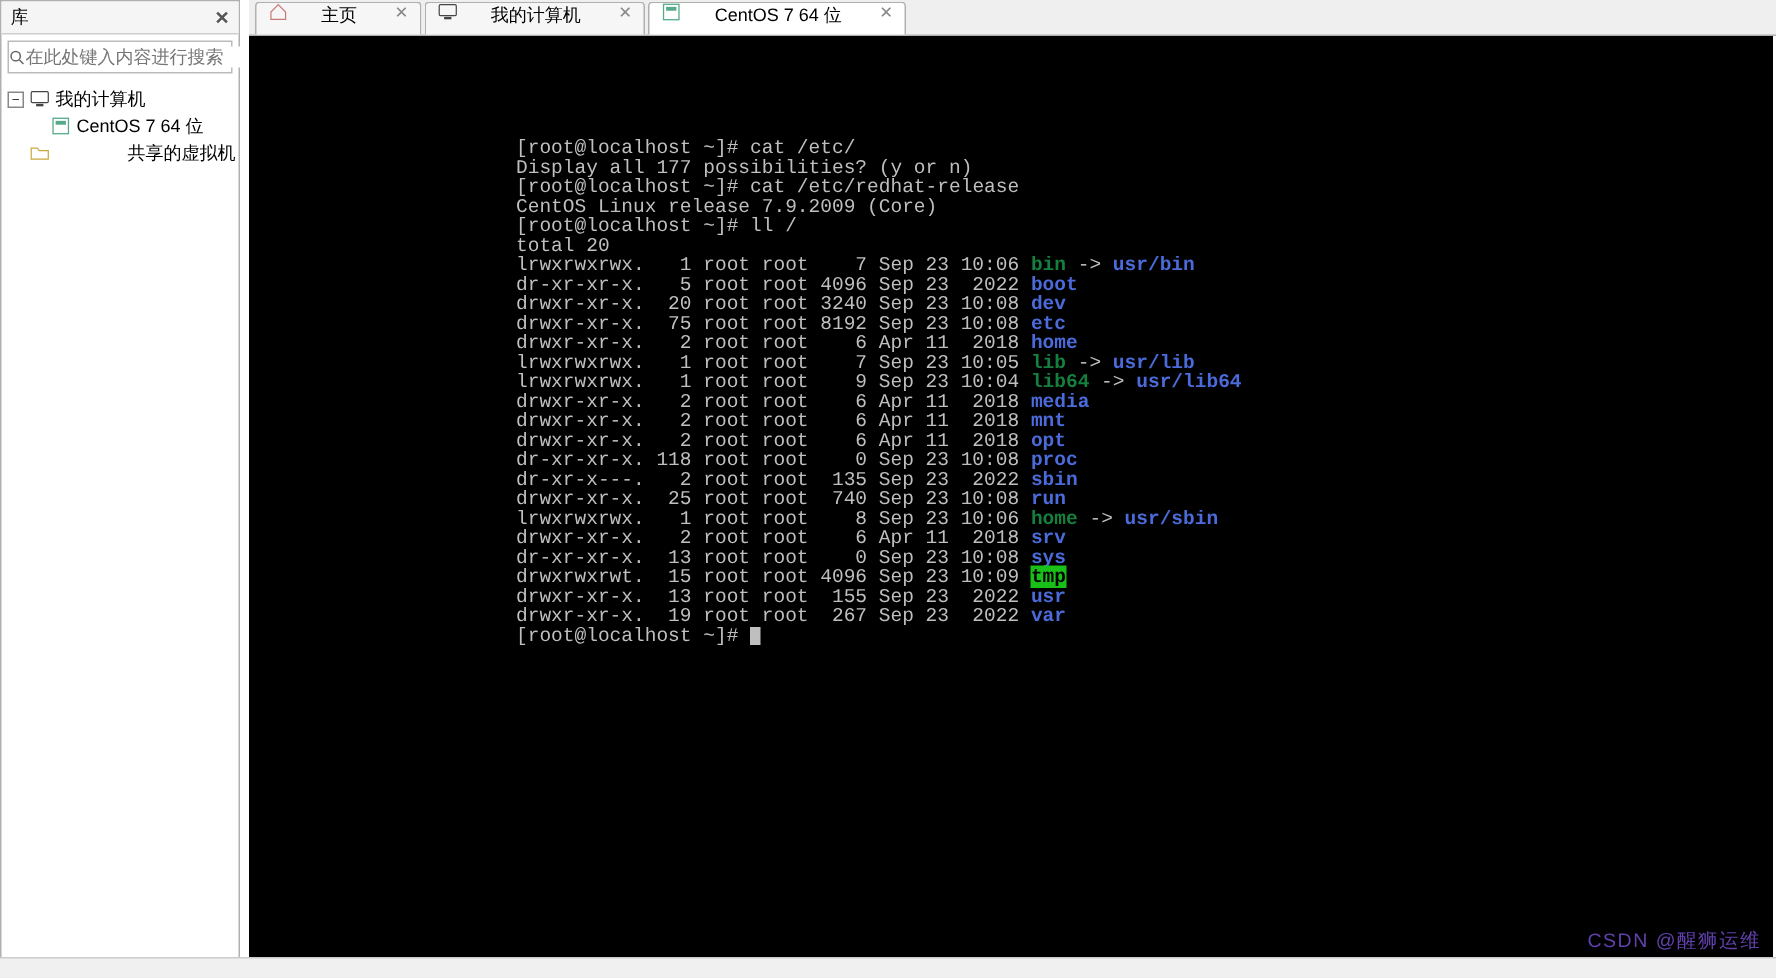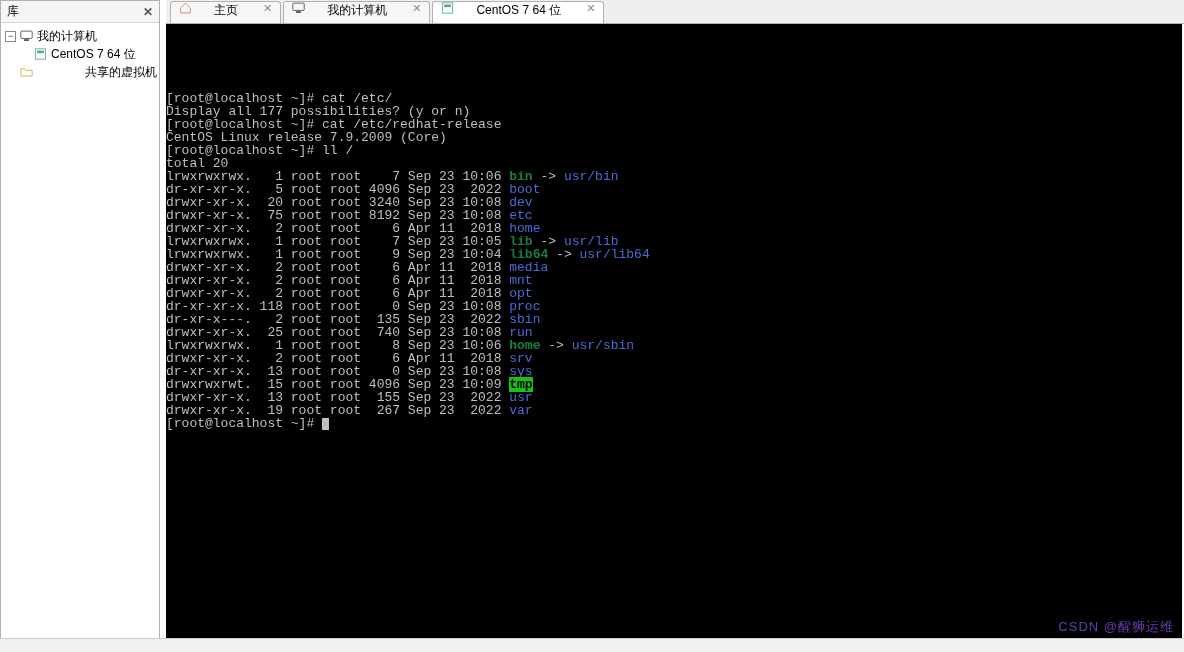--- a/index.html
+++ b/index.html
@@ -19,39 +19,49 @@
   .mon-icon svg, .folder-icon svg, .os-icon svg { width: 13px; height: 12px; }
   .indent1 { padding-left: 16px; justify-content: space-between; }
   .indent2 { padding-left: 30px; }
 
   .tabbar { position: absolute; left: 166px; top: 0; right: 0; height: 24px; display: flex; align-items: flex-end; background: #efefef; border-bottom: 1px solid #b0b0b0; padding-left: 4px; }
   .tab { display: flex; align-items: flex-start; height: 22px; padding: 0 8px; border: 1px solid #b0b0b0; border-bottom: none; background: #f6f6f6; margin-right: 2px; gap: 22px; border-radius: 3px 3px 0 0; }
   .tab.active { background: #fff; }
   .tab-close { color: #888; font-size: 11px; margin-left: 3px; }
   .tab-icon svg { width: 13px; height: 12px; display: block; }
 
-  .terminal { position: absolute; left: 166px; top: 24px; right: 2px; bottom: 14px; background: #000; color: #bfbfbf; font-family: "Consolas", "Courier New", monospace; font-size: 13px; line-height: 13px; padding-top: 68px; white-space: pre; overflow: hidden; }
+  .terminal { position: absolute; left: 166px; top: 24px; right: 2px; bottom: 14px; background: #000; color: #bfbfbf; font-family: "Consolas", "Courier New", monospace; font-size: 13px; line-height: 13px; padding-top: 68px; padding-left: 178px; white-space: pre; overflow: hidden; }
   .prompt { color: #bfbfbf; }
-  .dir { color: #4b6bdb; font-weight: normal; }
+  .dir { color: #4b6bdb; font-weight: bold; }
   .lnk { color: #15803d; font-weight: bold; }
   .lnk-arrow { color: #bfbfbf; }
   .tmp { background: #18c018; color: #000; font-weight: bold; }
   .cursor { display: inline-block; width: 7px; height: 12px; background: #bfbfbf; vertical-align: bottom; }
 
   .watermark { position: absolute; right: 10px; bottom: 16px; color: #8b5cf6; font-size: 13px; opacity: .7; letter-spacing: 1px; }
   .statusbar { position: absolute; left:0; right:0; bottom:0; height:14px; background:#f0f0f0; border-top:1px solid #ccc; }
   .status-text { position:absolute; left:2px; bottom:0; font-size:11px; color:#777; }
 </style>
 </head>
 <body>
 
 <div class="sidebar">
   <div class="sidebar-header">
     <span>库</span>
     <span class="close-x">✕</span>
+  </div>
+  <div class="search-row">
+    <span class="search-icon">
+      <svg viewBox="0 0 16 16">
+          <circle cx="6.5" cy="6.5" r="4.5" fill="none" stroke="#666" stroke-width="1.5"></circle>
+          <line x1="10" y1="10" x2="14" y2="14" stroke="#666" stroke-width="1.5"></line>
+        </svg>
+    </span>
+    <input class="search-input" placeholder="在此处键入内容进行搜索" style="">
+    <span class="chevron">▾</span>
   </div>
   <div class="tree">
     <div class="tree-row">
       <span class="tw">−</span>
       <span class="mon-icon">
           <svg viewBox="0 0 16 14">
             <rect x="1" y="1" width="14" height="9" rx="1" fill="none" stroke="#444"></rect>
             <rect x="5" y="11" width="6" height="2" fill="#444"></rect>
           </svg>
         </span>

